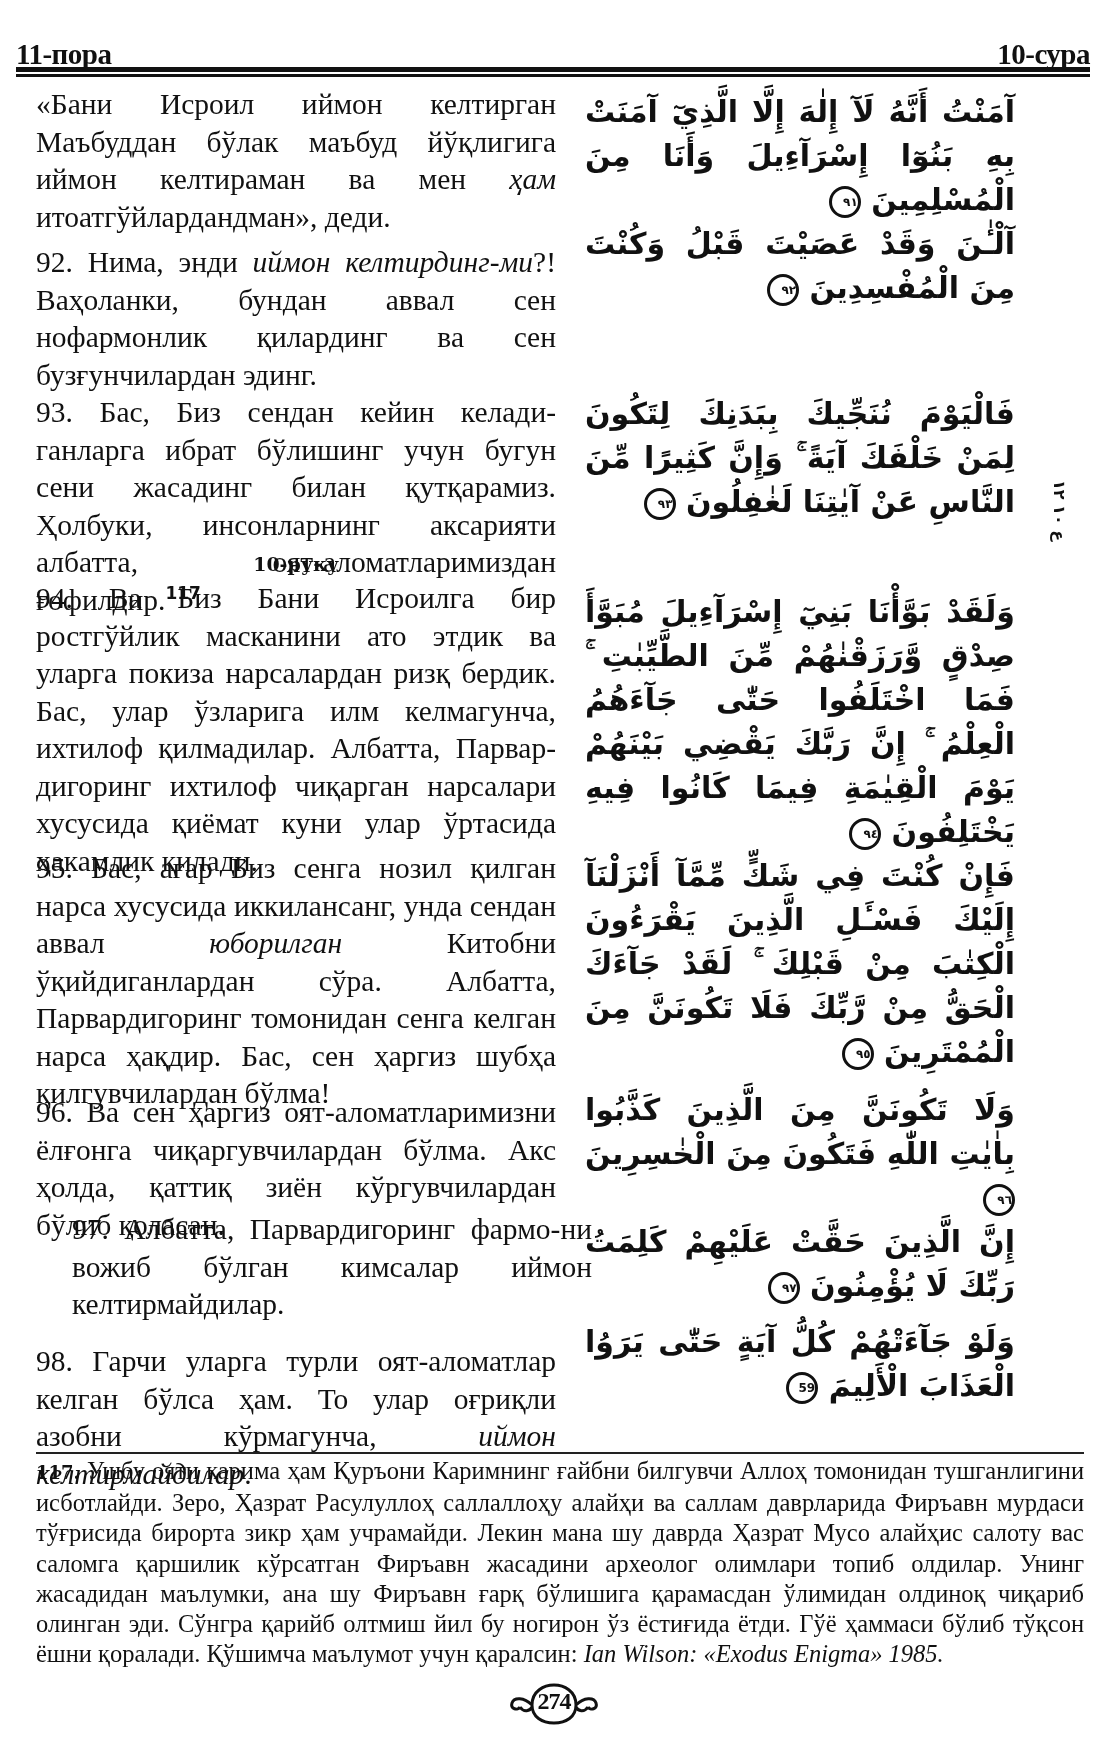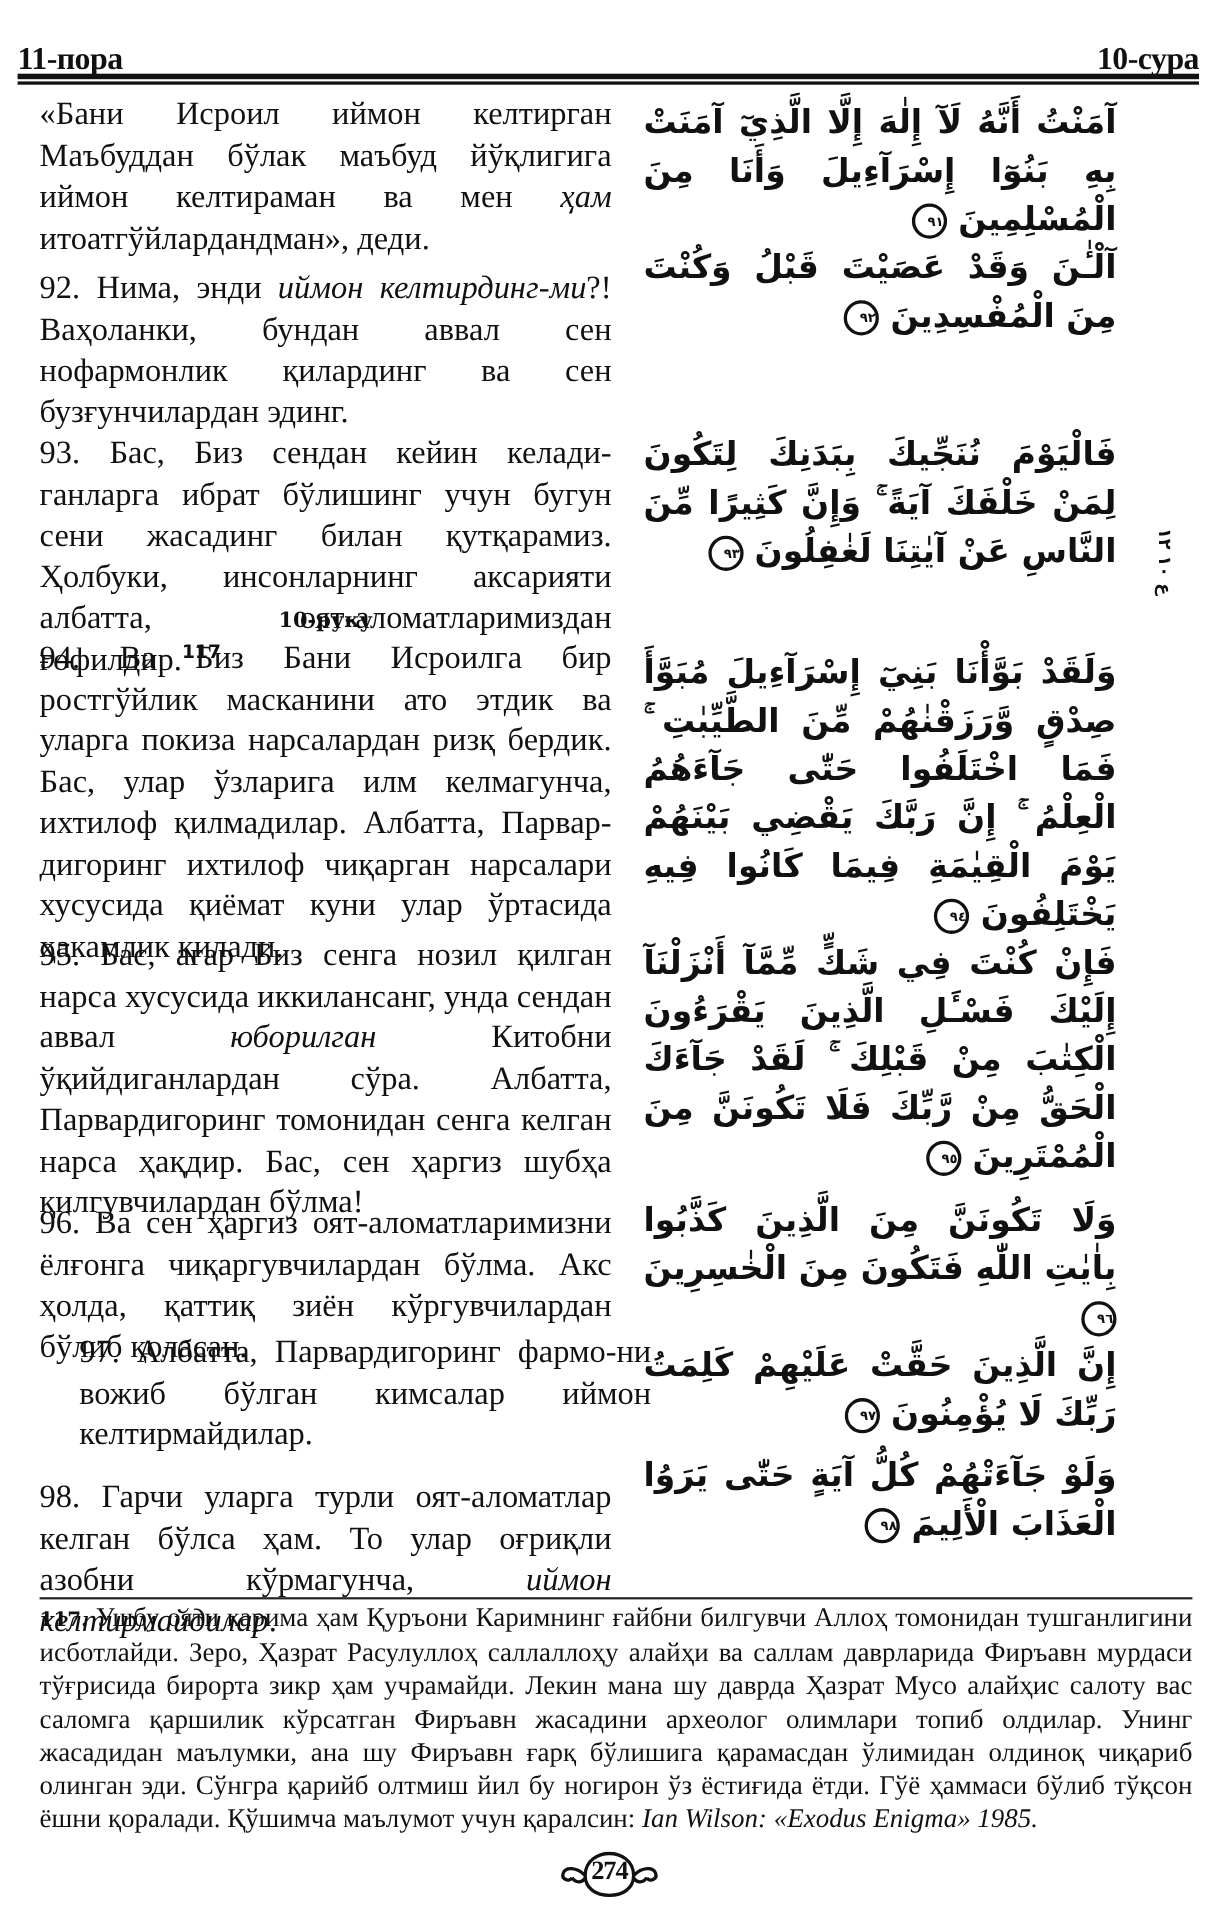--- a/index.html
+++ b/index.html
@@ -118,21 +118,21 @@
 <div class="col-ar" style="top:854px;">
   <p><span>فَإِنْ كُنْتَ فِي شَكٍّ مِّمَّآ أَنْزَلْنَآ إِلَيْكَ فَسْـَٔلِ الَّذِينَ يَقْرَءُونَ الْكِتٰبَ مِنْ قَبْلِكَ ۚ لَقَدْ جَآءَكَ الْحَقُّ مِنْ رَّبِّكَ فَلَا تَكُونَنَّ مِنَ الْمُمْتَرِينَ</span> <span class="ayah-mark">٩٥</span></p>
 </div>
 <div class="col-ar" style="top:1088px;">
   <p><span>وَلَا تَكُونَنَّ مِنَ الَّذِينَ كَذَّبُوا بِاٰيٰتِ اللّٰهِ فَتَكُونَ مِنَ الْخٰسِرِينَ</span> <span class="ayah-mark">٩٦</span></p>
 </div>
 <div class="col-ar" style="top:1220px;">
   <p><span>إِنَّ الَّذِينَ حَقَّتْ عَلَيْهِمْ كَلِمَتُ رَبِّكَ لَا يُؤْمِنُونَ</span> <span class="ayah-mark">٩٧</span></p>
 </div>
 <div class="col-ar" style="top:1320px;">
-  <p><span>وَلَوْ جَآءَتْهُمْ كُلُّ آيَةٍ حَتّٰى يَرَوُا الْعَذَابَ الْأَلِيمَ</span> <span class="ayah-mark">٩٨</span></p>
+  <p><span>وَلَوْ جَآءَتْهُمْ كُلُّ آيَةٍ حَتّٰى يَرَوُا الْعَذَابَ الْأَلِيمَ</span> <span class="ayah-mark">59</span></p>
 </div>
 
 <div class="fn-rule"></div>
 <div class="footnote">
   <p><span class="fn-num">117.</span><span> Ушбу ояти карима ҳам Қуръони Каримнинг ғайбни билгувчи Аллоҳ томонидан тушганлигини исботлайди. Зеро, Ҳазрат Расулуллоҳ саллаллоҳу алайҳи ва саллам даврларида Фиръавн мурдаси тўғрисида бирорта зикр ҳам учрамайди. Лекин мана шу даврда Ҳазрат Мусо алайҳис салоту вас саломга қаршилик кўрсатган Фиръавн жасадини археолог олимлари топиб олдилар. Унинг жасадидан маълумки, ана шу Фиръавн ғарқ бўлишига қарамасдан ўлимидан олдиноқ чиқариб олинган эди. Сўнгра қарийб олтмиш йил бу ногирон ўз ёстиғида ётди. Гўё ҳаммаси бўлиб тўқсон ёшни қоралади. Қўшимча маълумот учун қаралсин: </span><em>Ian Wilson: «Exodus Enigma» 1985.</em></p>
 </div>
 
 <div class="page-no">
   <svg width="100" height="42" viewBox="0 0 100 42">
     <path d="M28 22 C20 14 10 14 8 20 C6 26 14 28 16 24 M72 22 C80 14 90 14 92 20 C94 26 86 28 84 24 M28 22 C28 8 40 2 50 2 C60 2 72 8 72 22 C72 34 62 40 50 40 C38 40 28 34 28 22 Z M16 24 C20 30 26 28 28 24 M84 24 C80 30 74 28 72 24" fill="none" stroke="#111" stroke-width="3"></path>

